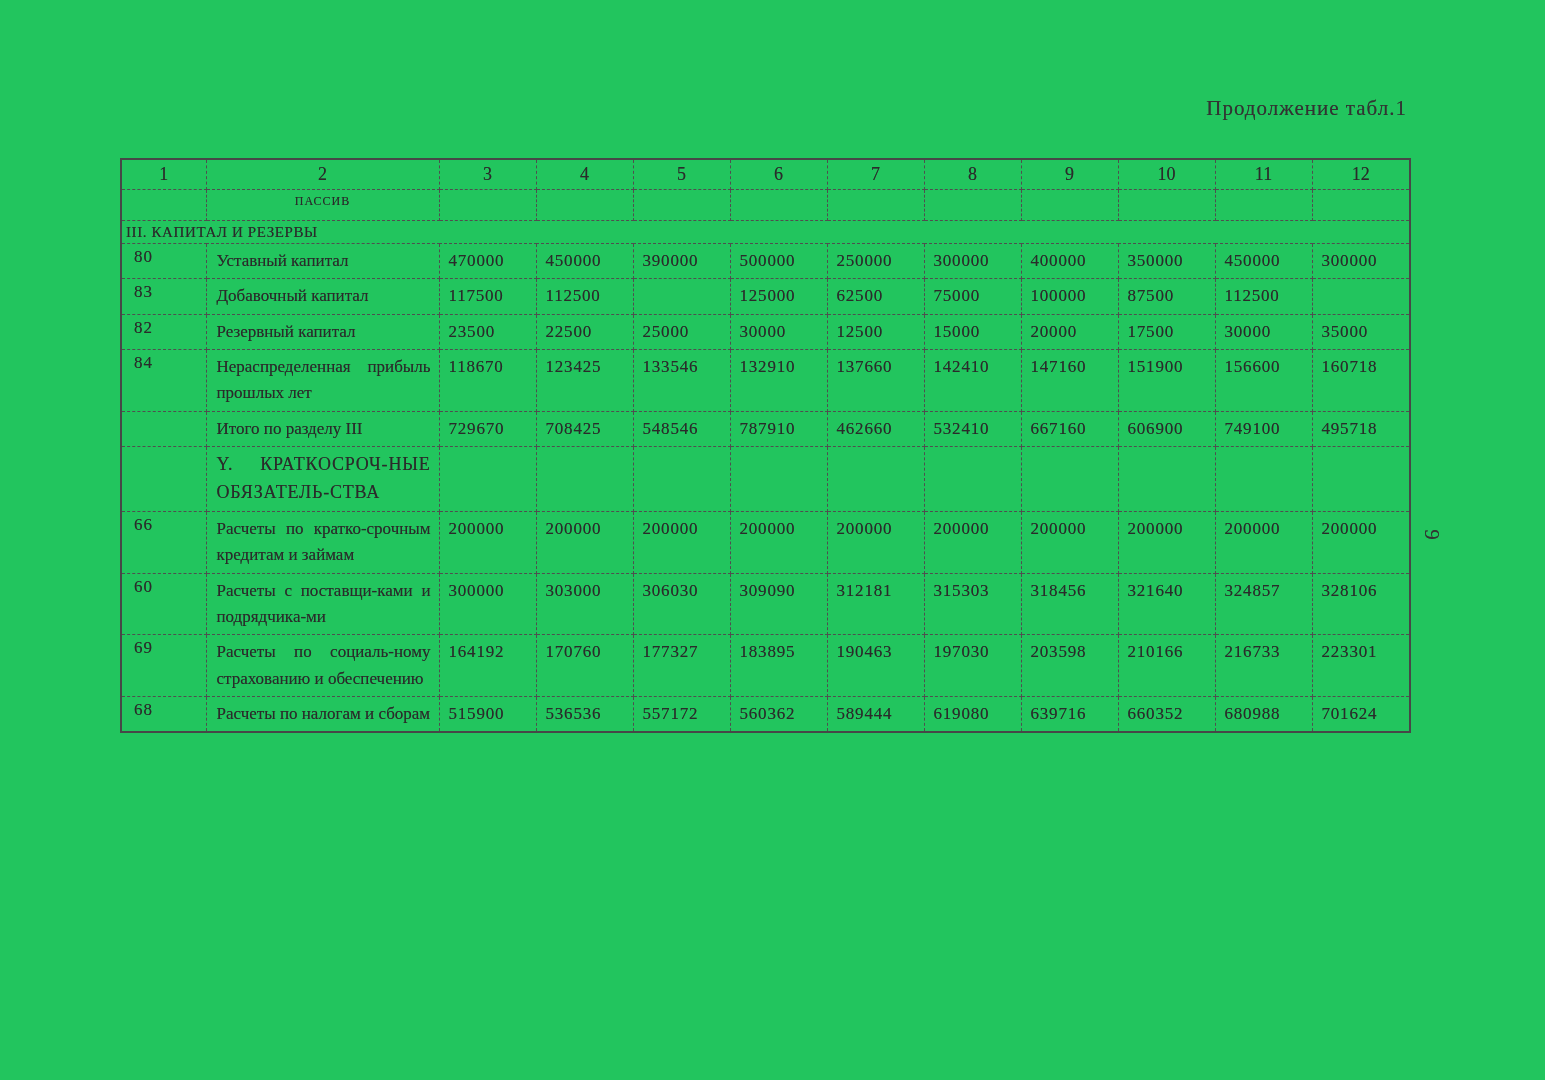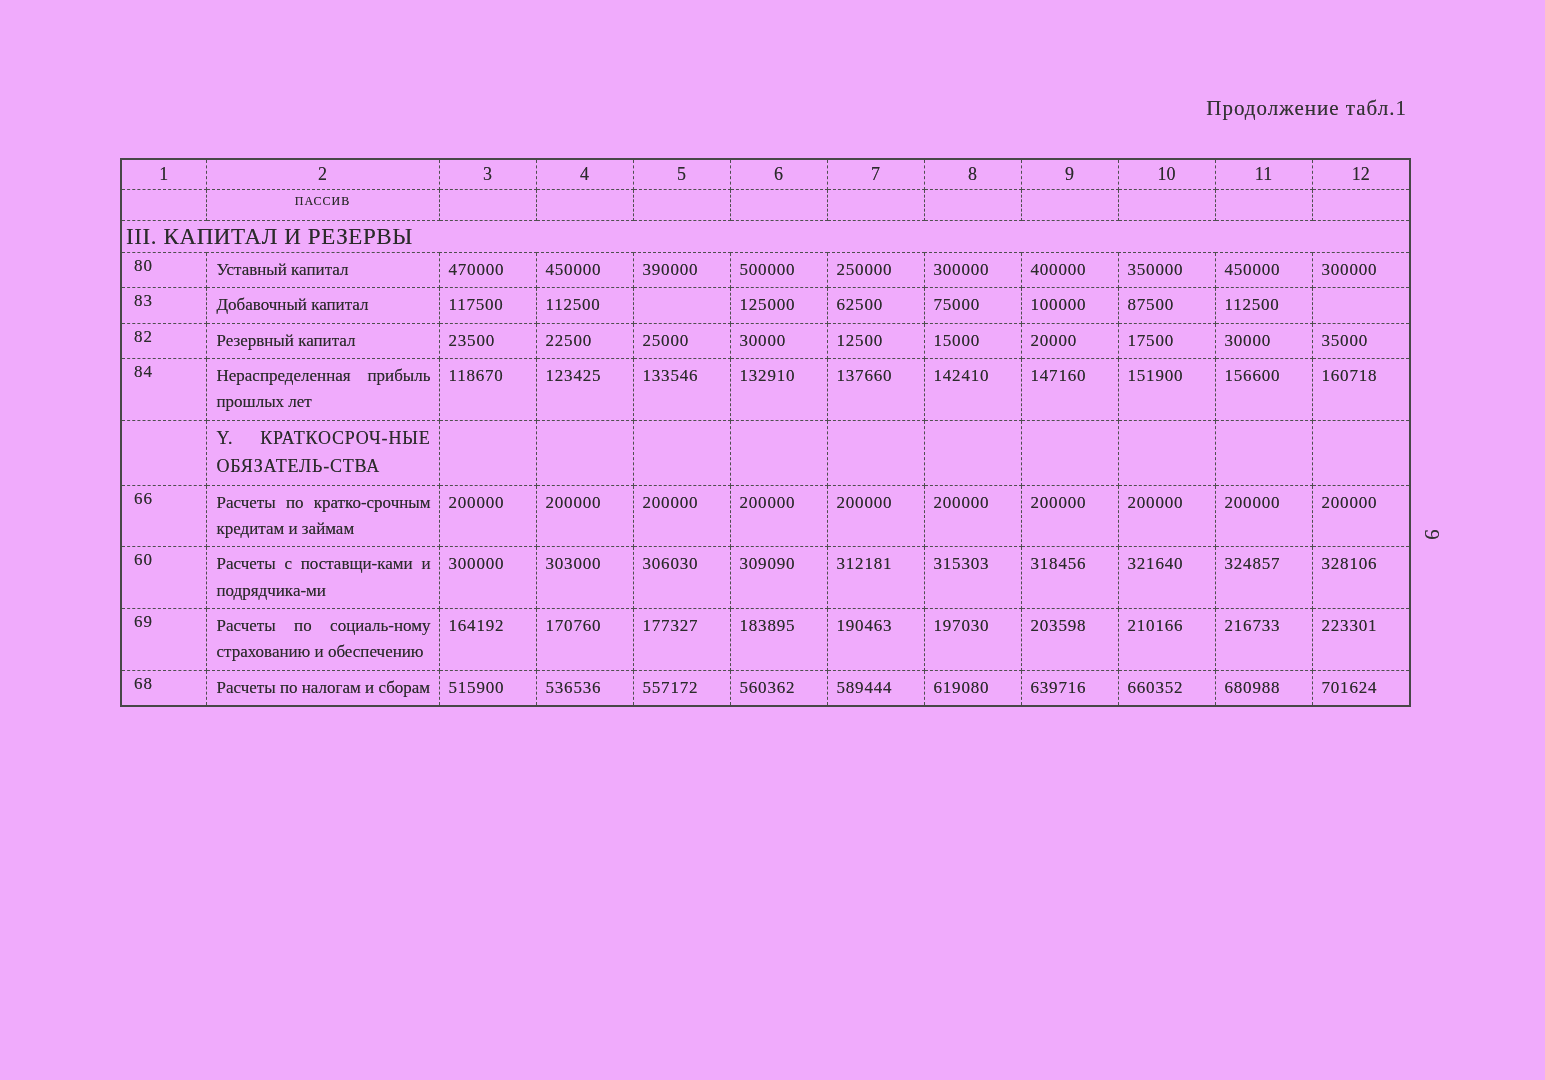--- a/index.html
+++ b/index.html
@@ -1,19 +1,19 @@
 <!DOCTYPE html>
 <html><head>
 <meta charset="utf-8">
 <style>
   html,body{margin:0;padding:0;background:#ffffff;}
   .page{
     position:relative;
     width:1545px;height:1080px;
-    background:#f0abfc;
+    background:#22c55e;
     font-family:"Liberation Serif","DejaVu Serif",serif;
     color:#2b2b2b;
     overflow:hidden;
   }
   .doc-title{
     position:absolute;
     top:96px;right:138px;
     font-size:21px;
     letter-spacing:1px;
     color:#333;
@@ -54,21 +54,21 @@
     height:26px;
     padding:2px 6px;
   }
   tr.sub td.lbl{
     text-align:center;
     letter-spacing:1px;
     font-size:12px;
   }
   tr.sec td{
     padding:3px 4px 2px 4px;
-    font-size:23px;
+    font-size:15px;
     letter-spacing:0.6px;
     white-space:nowrap;
   }
   td.acc{
     padding-left:12px;
     letter-spacing:1px;
     margin-left:21px;
   }
   td.lbl{
     text-align:justify;
@@ -189,20 +189,34 @@
             <td class="val">132910</td>
             <td class="val">137660</td>
             <td class="val">142410</td>
             <td class="val">147160</td>
             <td class="val">151900</td>
             <td class="val">156600</td>
             <td class="val">160718</td>
           </tr>
           <tr class="datarow">
             <td class="acc"></td>
+            <td class="lbl">Итого по разделу III</td>
+            <td class="val">729670</td>
+            <td class="val">708425</td>
+            <td class="val">548546</td>
+            <td class="val">787910</td>
+            <td class="val">462660</td>
+            <td class="val">532410</td>
+            <td class="val">667160</td>
+            <td class="val">606900</td>
+            <td class="val">749100</td>
+            <td class="val">495718</td>
+          </tr>
+          <tr class="datarow">
+            <td class="acc"></td>
             <td class="lbl" style="letter-spacing: 0.8px; font-size: 18px;">Y. КРАТКОСРОЧ-НЫЕ ОБЯЗАТЕЛЬ-СТВА</td>
             <td class="val"></td>
             <td class="val"></td>
             <td class="val"></td>
             <td class="val"></td>
             <td class="val"></td>
             <td class="val"></td>
             <td class="val"></td>
             <td class="val"></td>
             <td class="val"></td>

